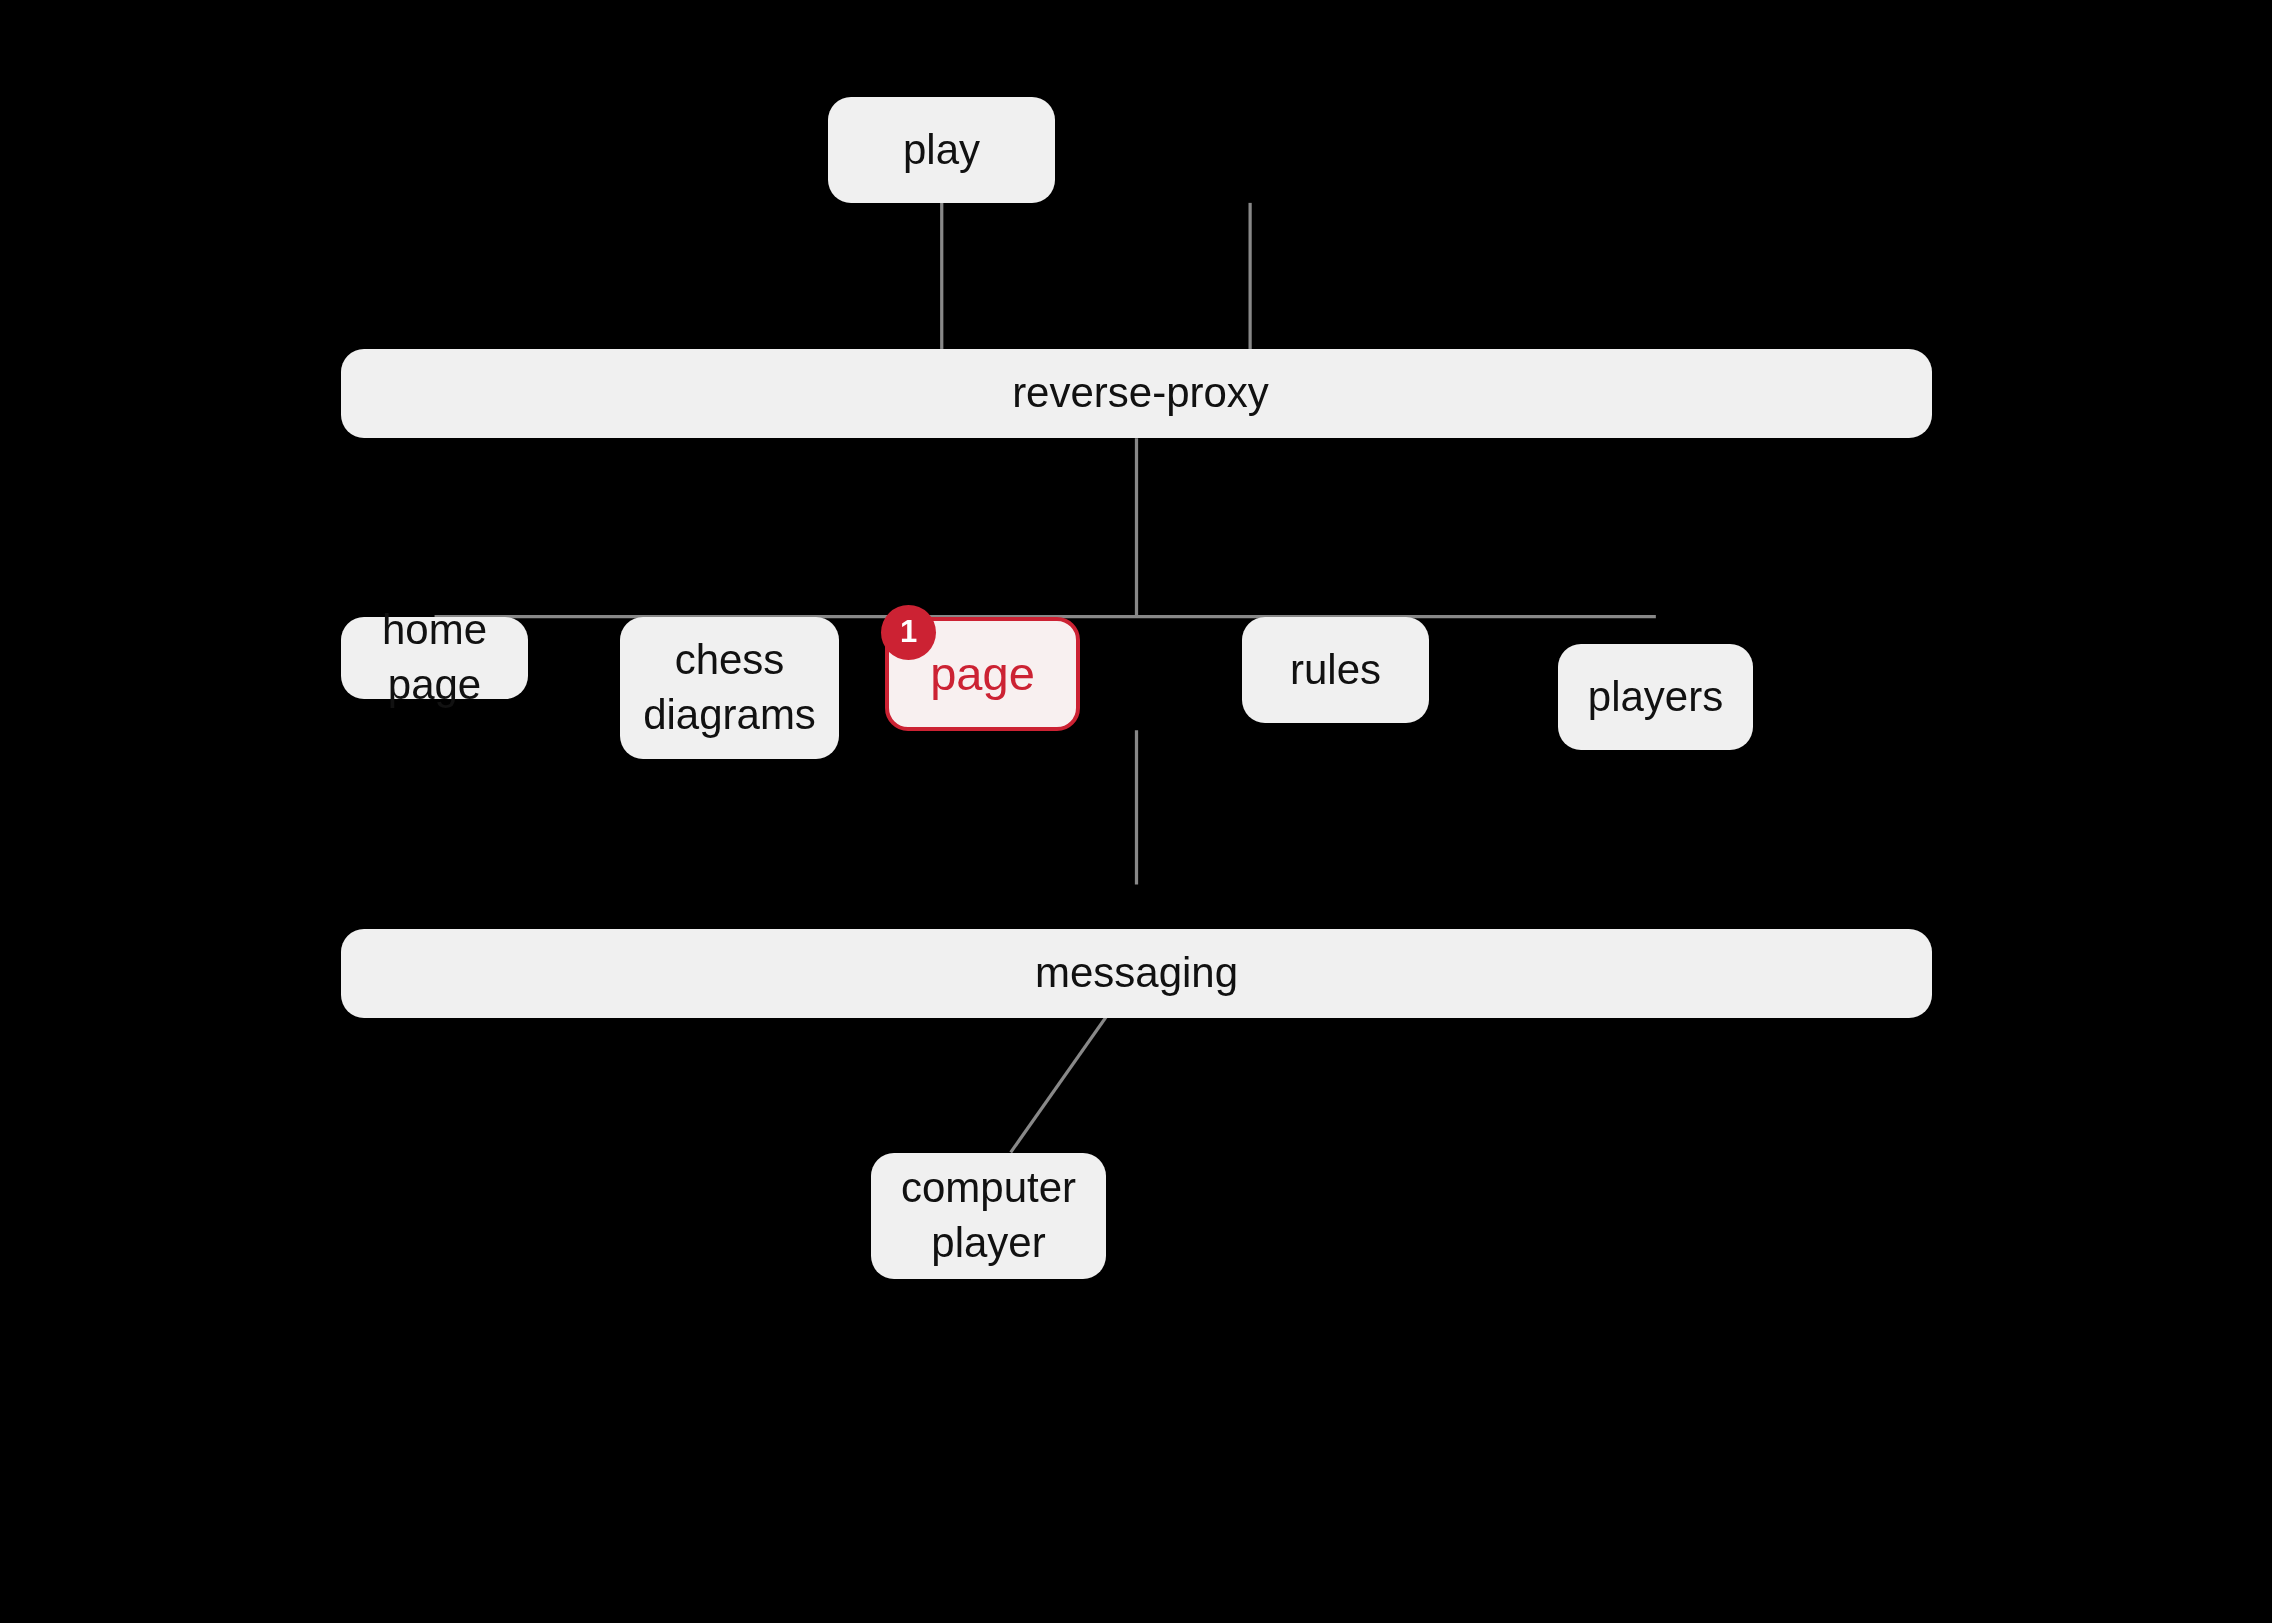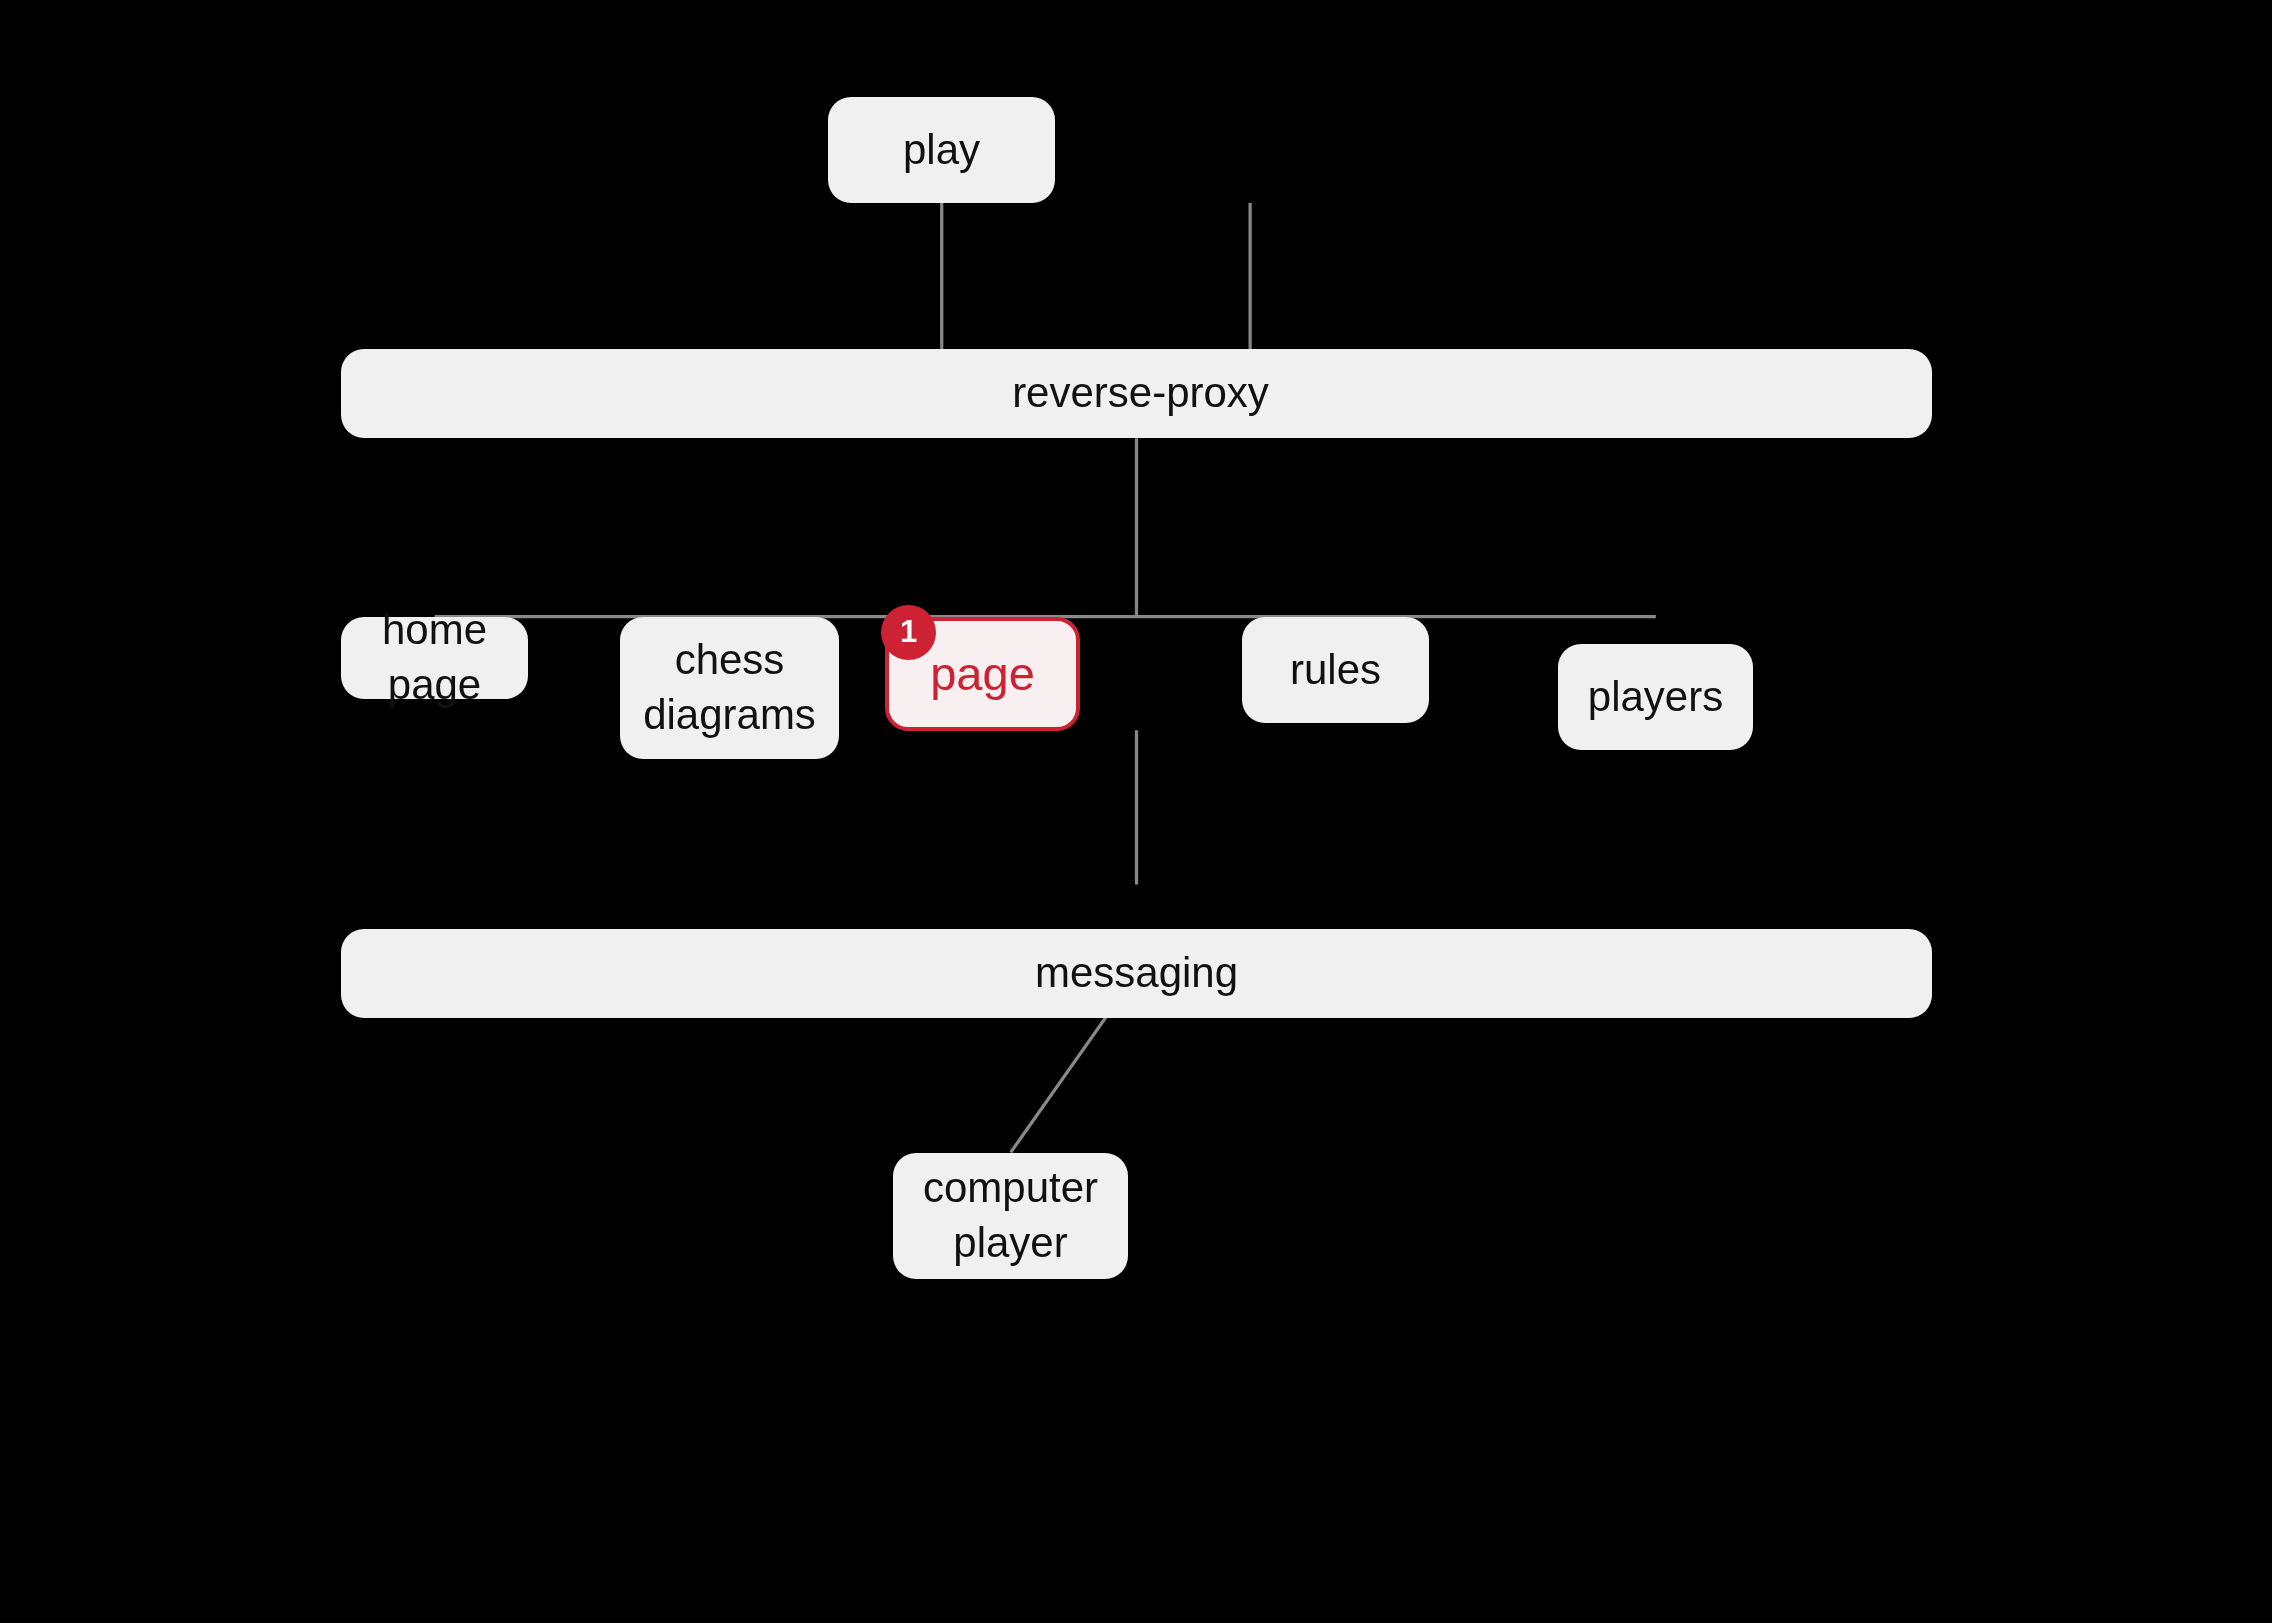--- a/index.html
+++ b/index.html
@@ -122,21 +122,21 @@
       width: 1591px;
       height: 89px;
       left: 341px;
       top: 885px;
       margin-top: 44px;
     }
 
     .node-computer-player {
       width: 235px;
       height: 126px;
-      left: 893px;
+      left: 871px;
       top: 1153px;
       text-align: center;
     }
 
     
     svg.connectors {
       position: absolute;
       top: 0;
       left: 0;
       width: 2273px;

